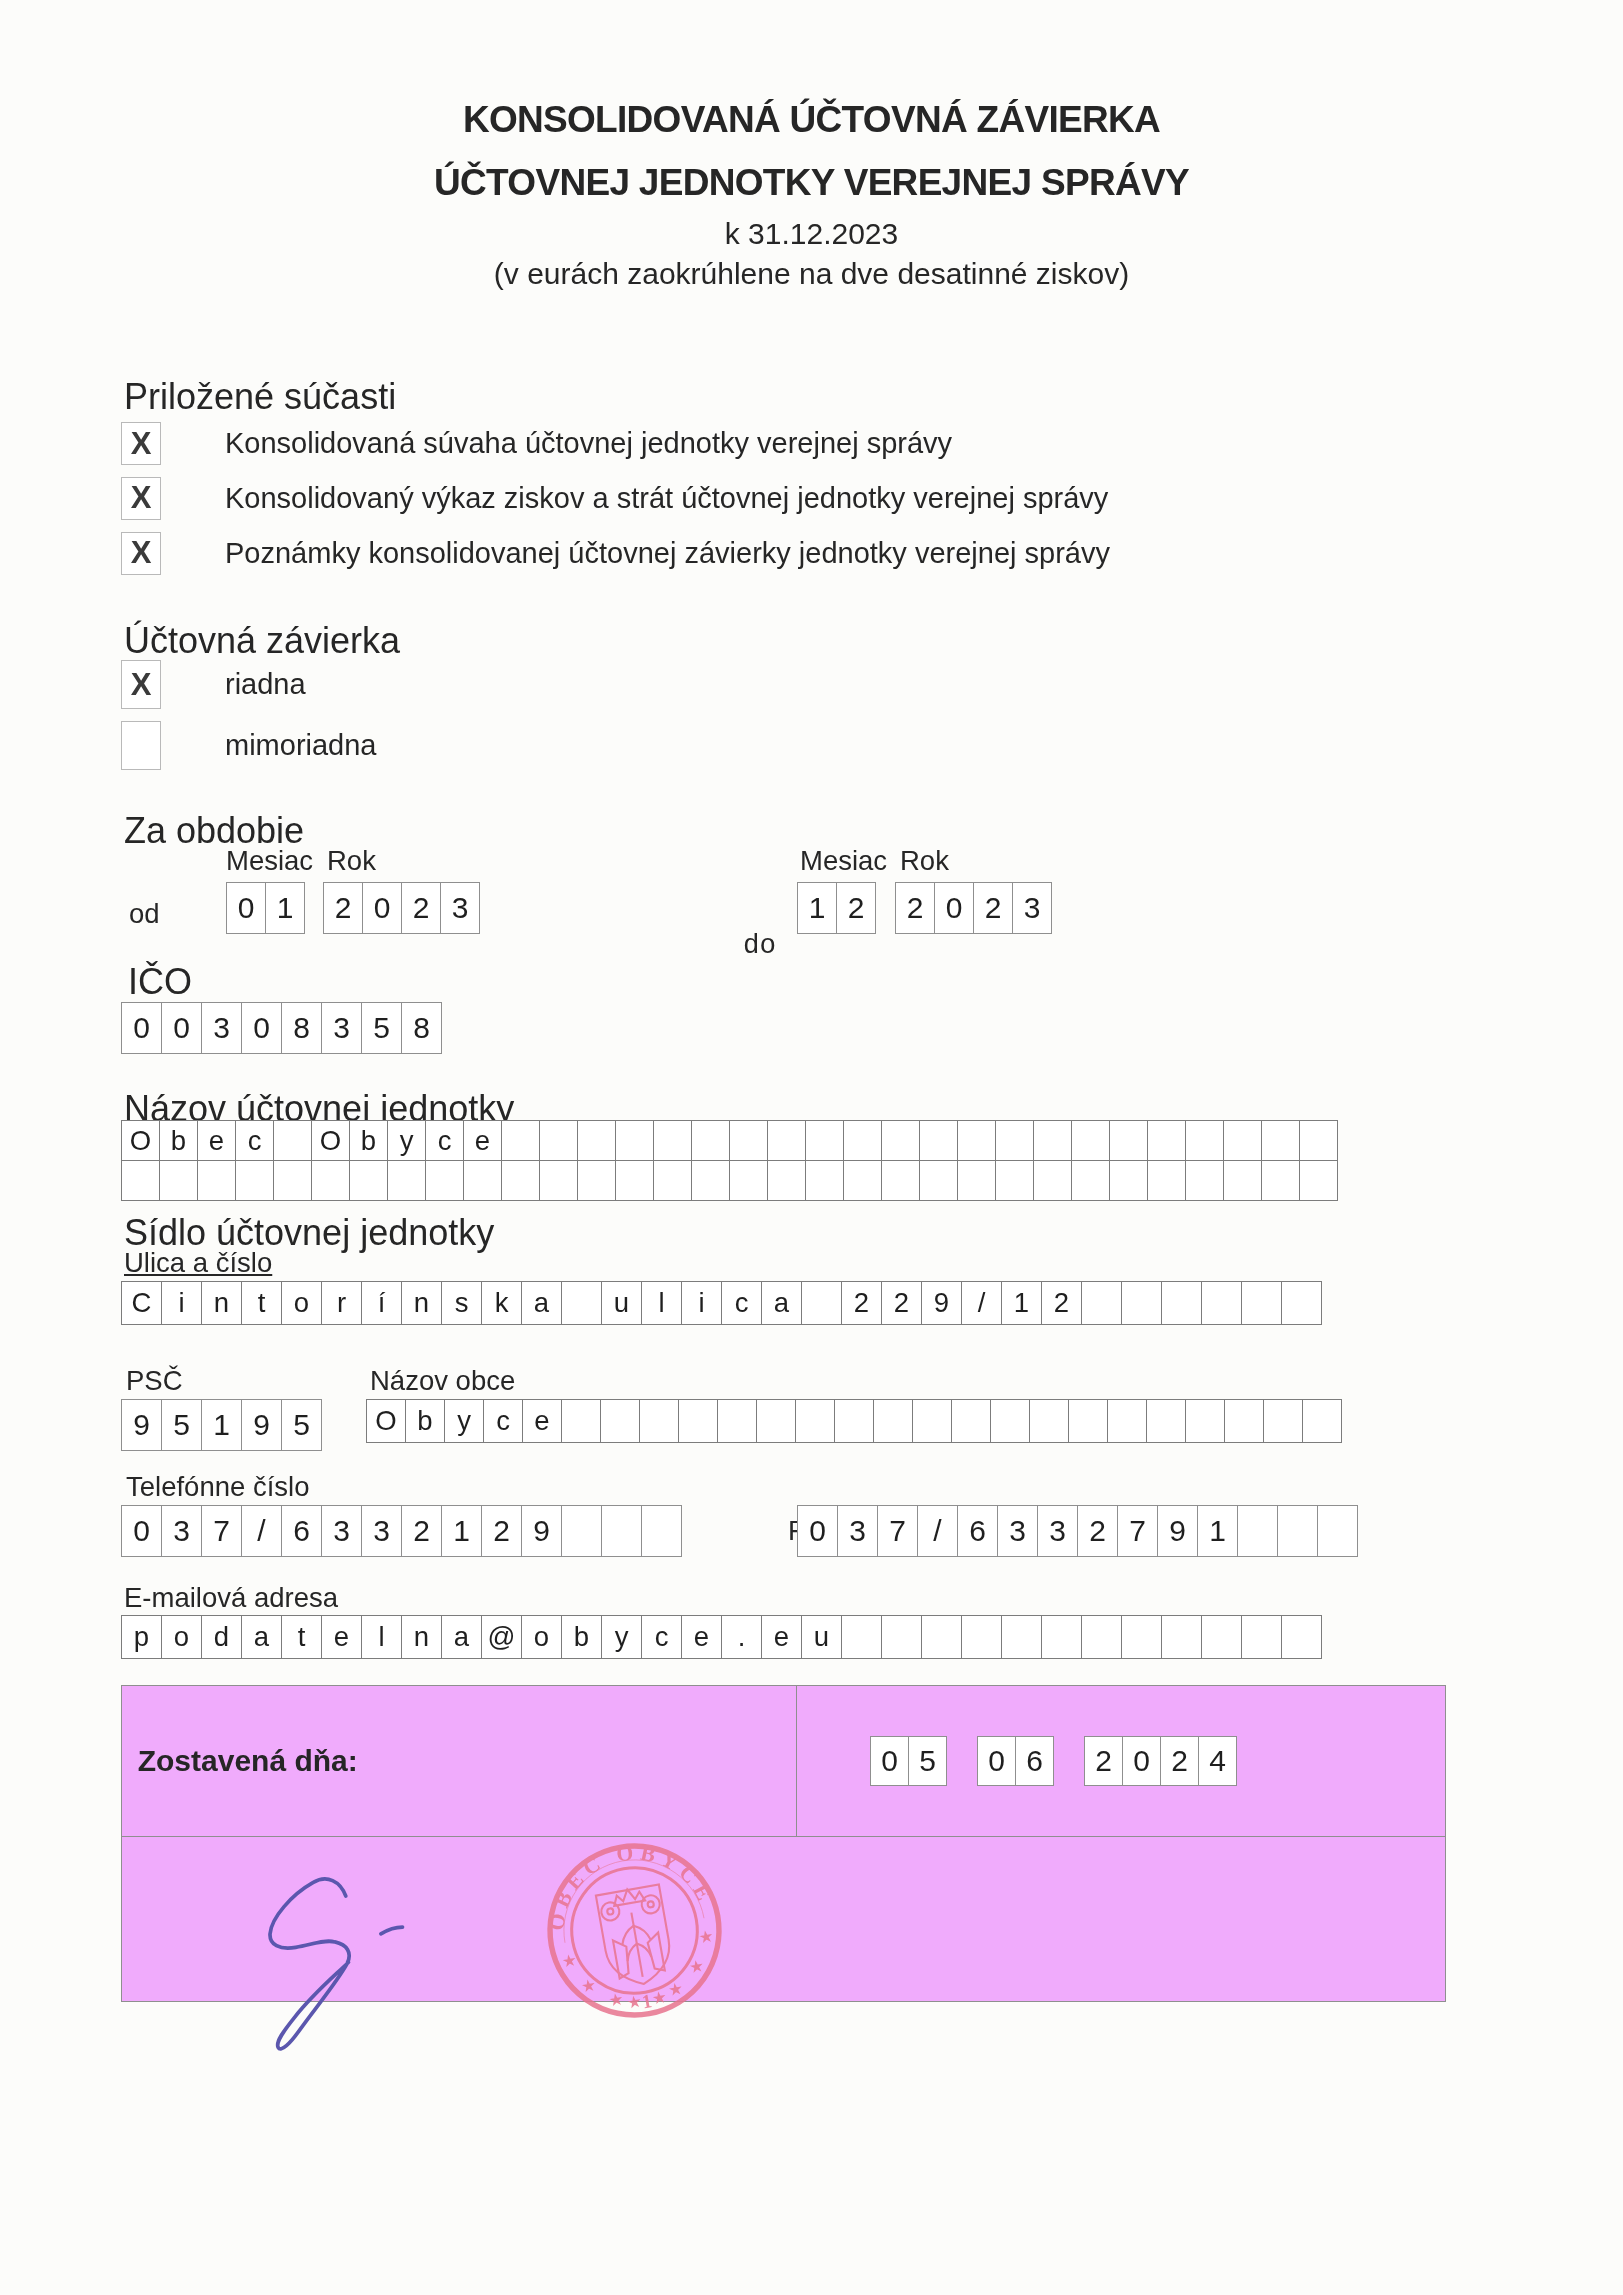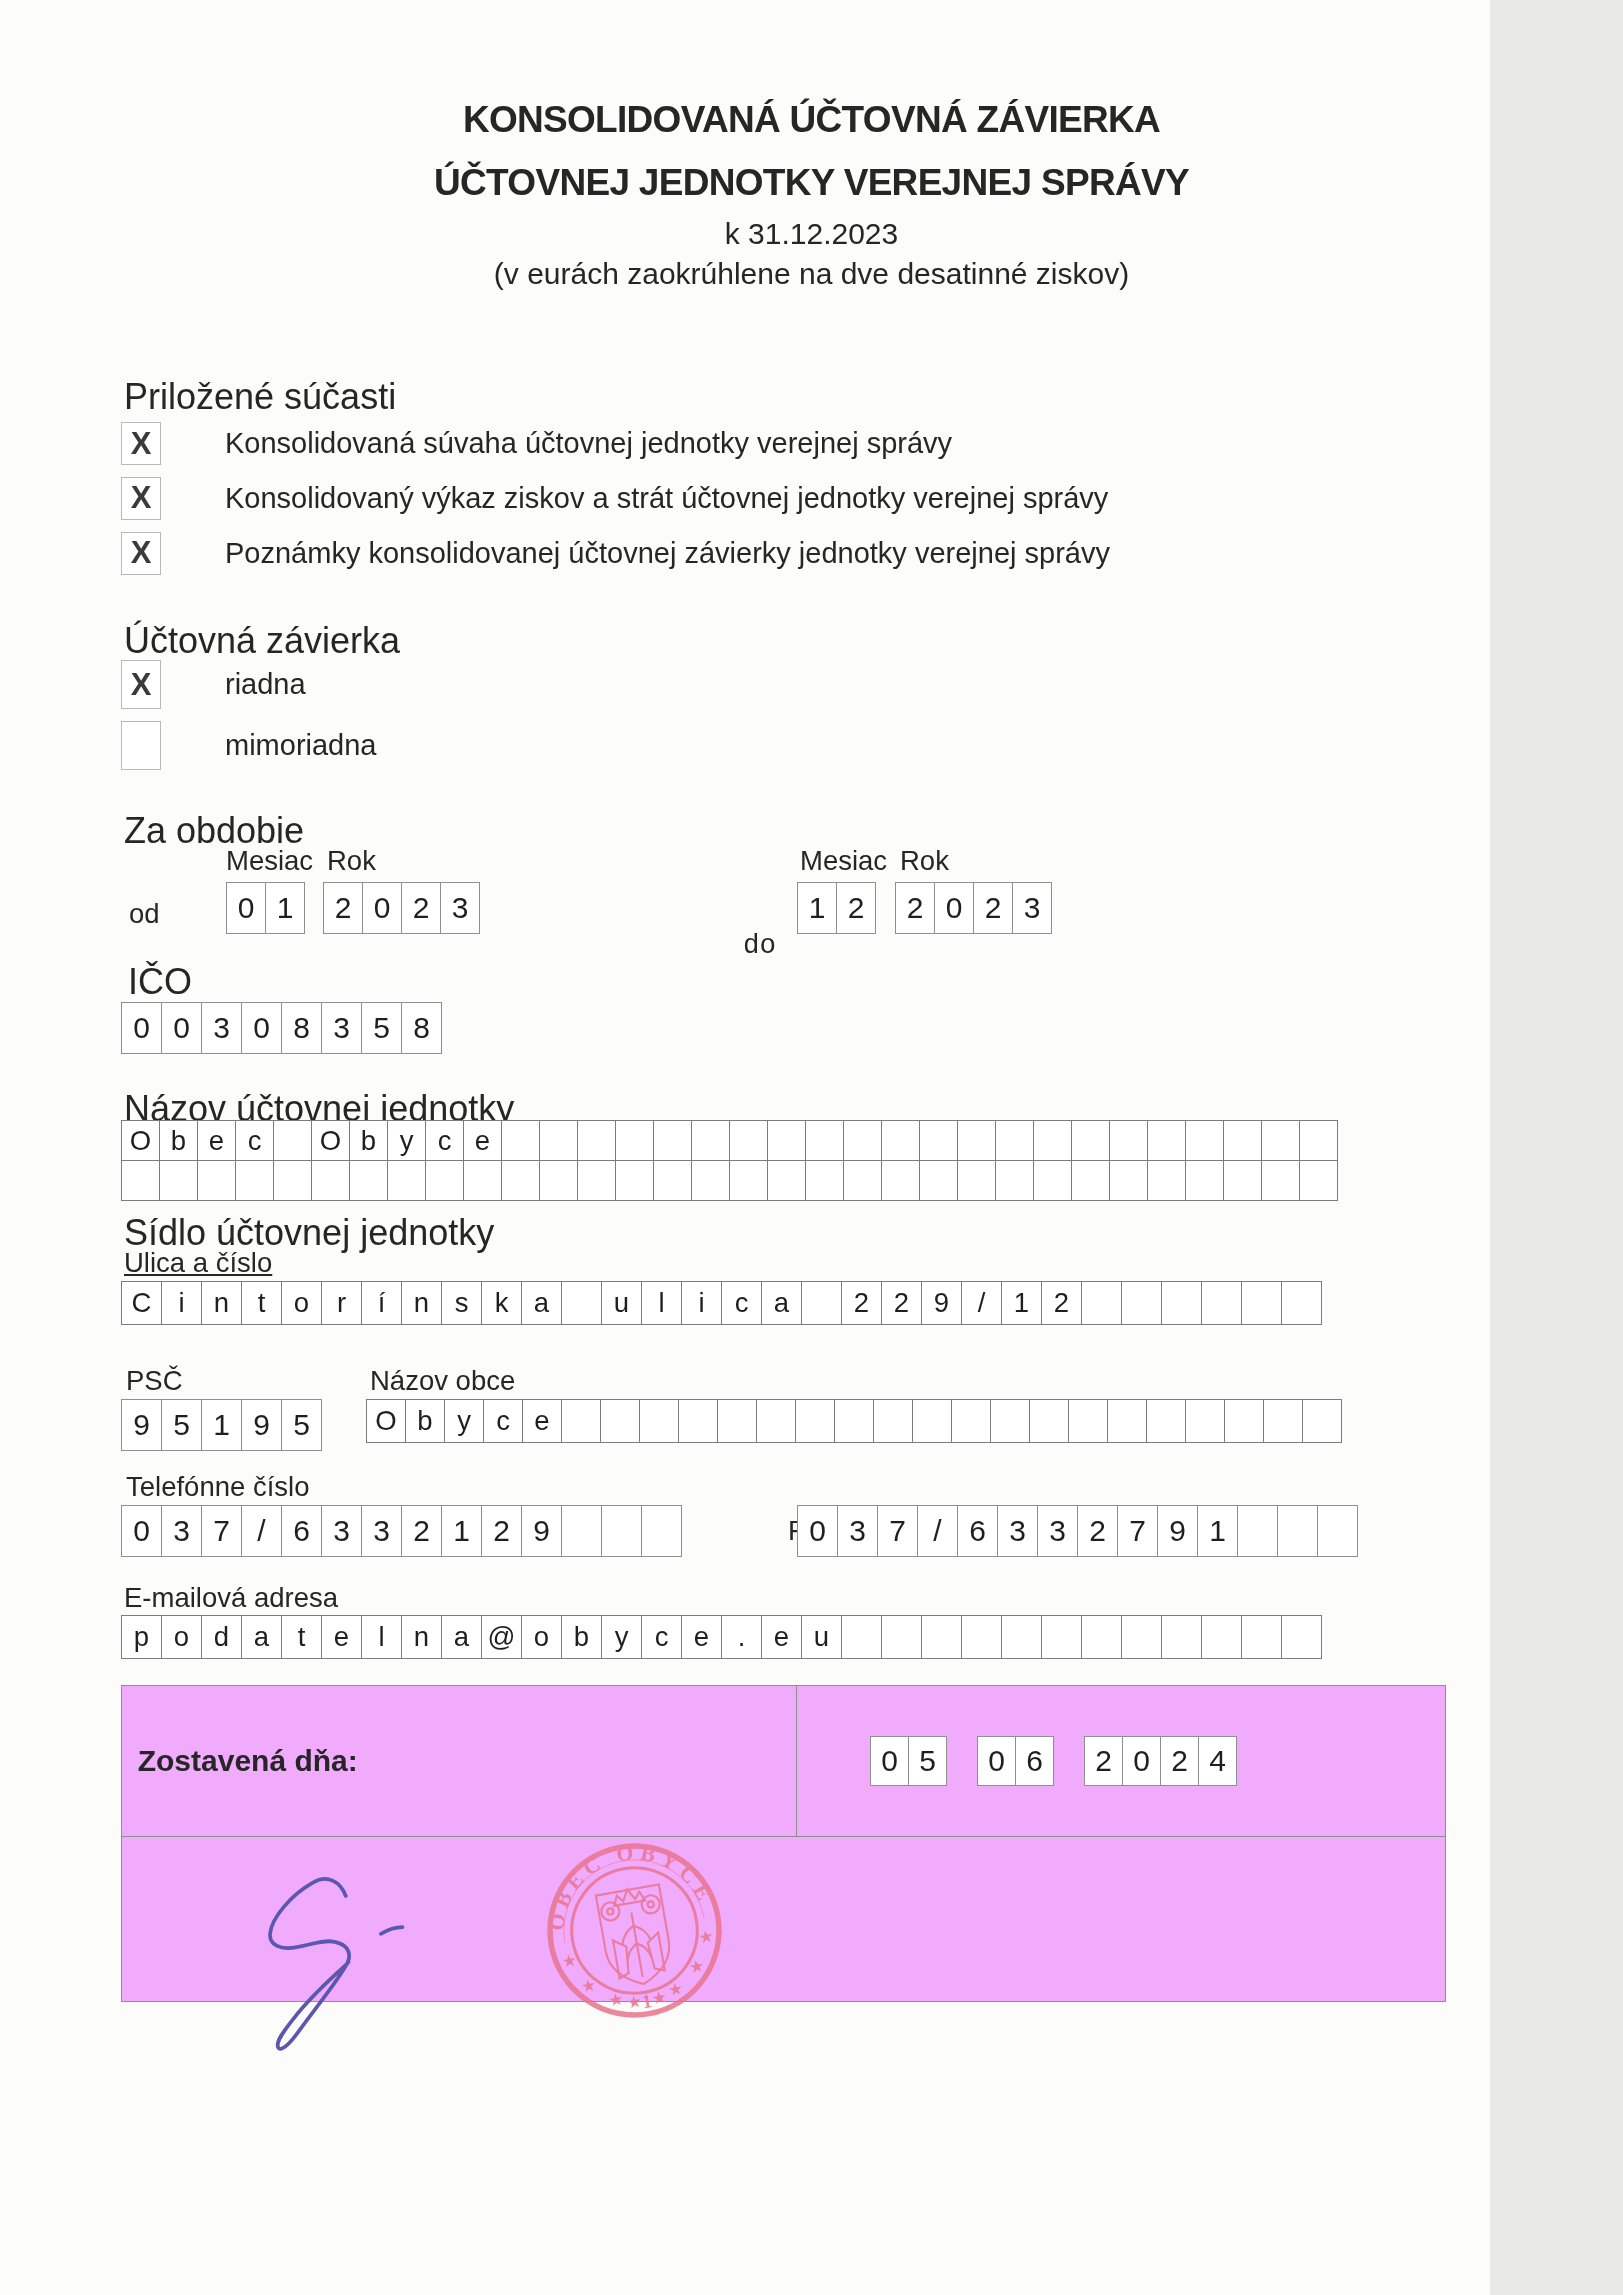--- a/index.html
+++ b/index.html
@@ -5,21 +5,21 @@
 <style>
   :root{
     --ink:#262626;
     --bd:#8f8f8f;
     --bd2:#7c7c7c;
     --stamp:#e8748f;
     --signature:#5b57ae;
   }
   html,body{margin:0;padding:0;background:#e9e9e7;}
   .page{
-    position:relative;width:1490px;height:2295px;background:#fcfcfa;
+    position:relative;width:1623px;height:2295px;background:#fcfcfa;
     font-family:"Liberation Sans",sans-serif;color:var(--ink);overflow:hidden;
   }
   .abs{position:absolute;}
   .center{left:0;width:1623px;text-align:center;}
   .t1{font-size:37px;font-weight:700;letter-spacing:-0.7px;}
   .t2{font-size:30px;font-weight:400;}
   .h{font-size:36px;font-weight:400;}
   .sub{font-size:27.5px;font-weight:400;}
   .checkrow{display:flex;align-items:center;}
   .checkrow + .checkrow{margin-top:11.8px;}

